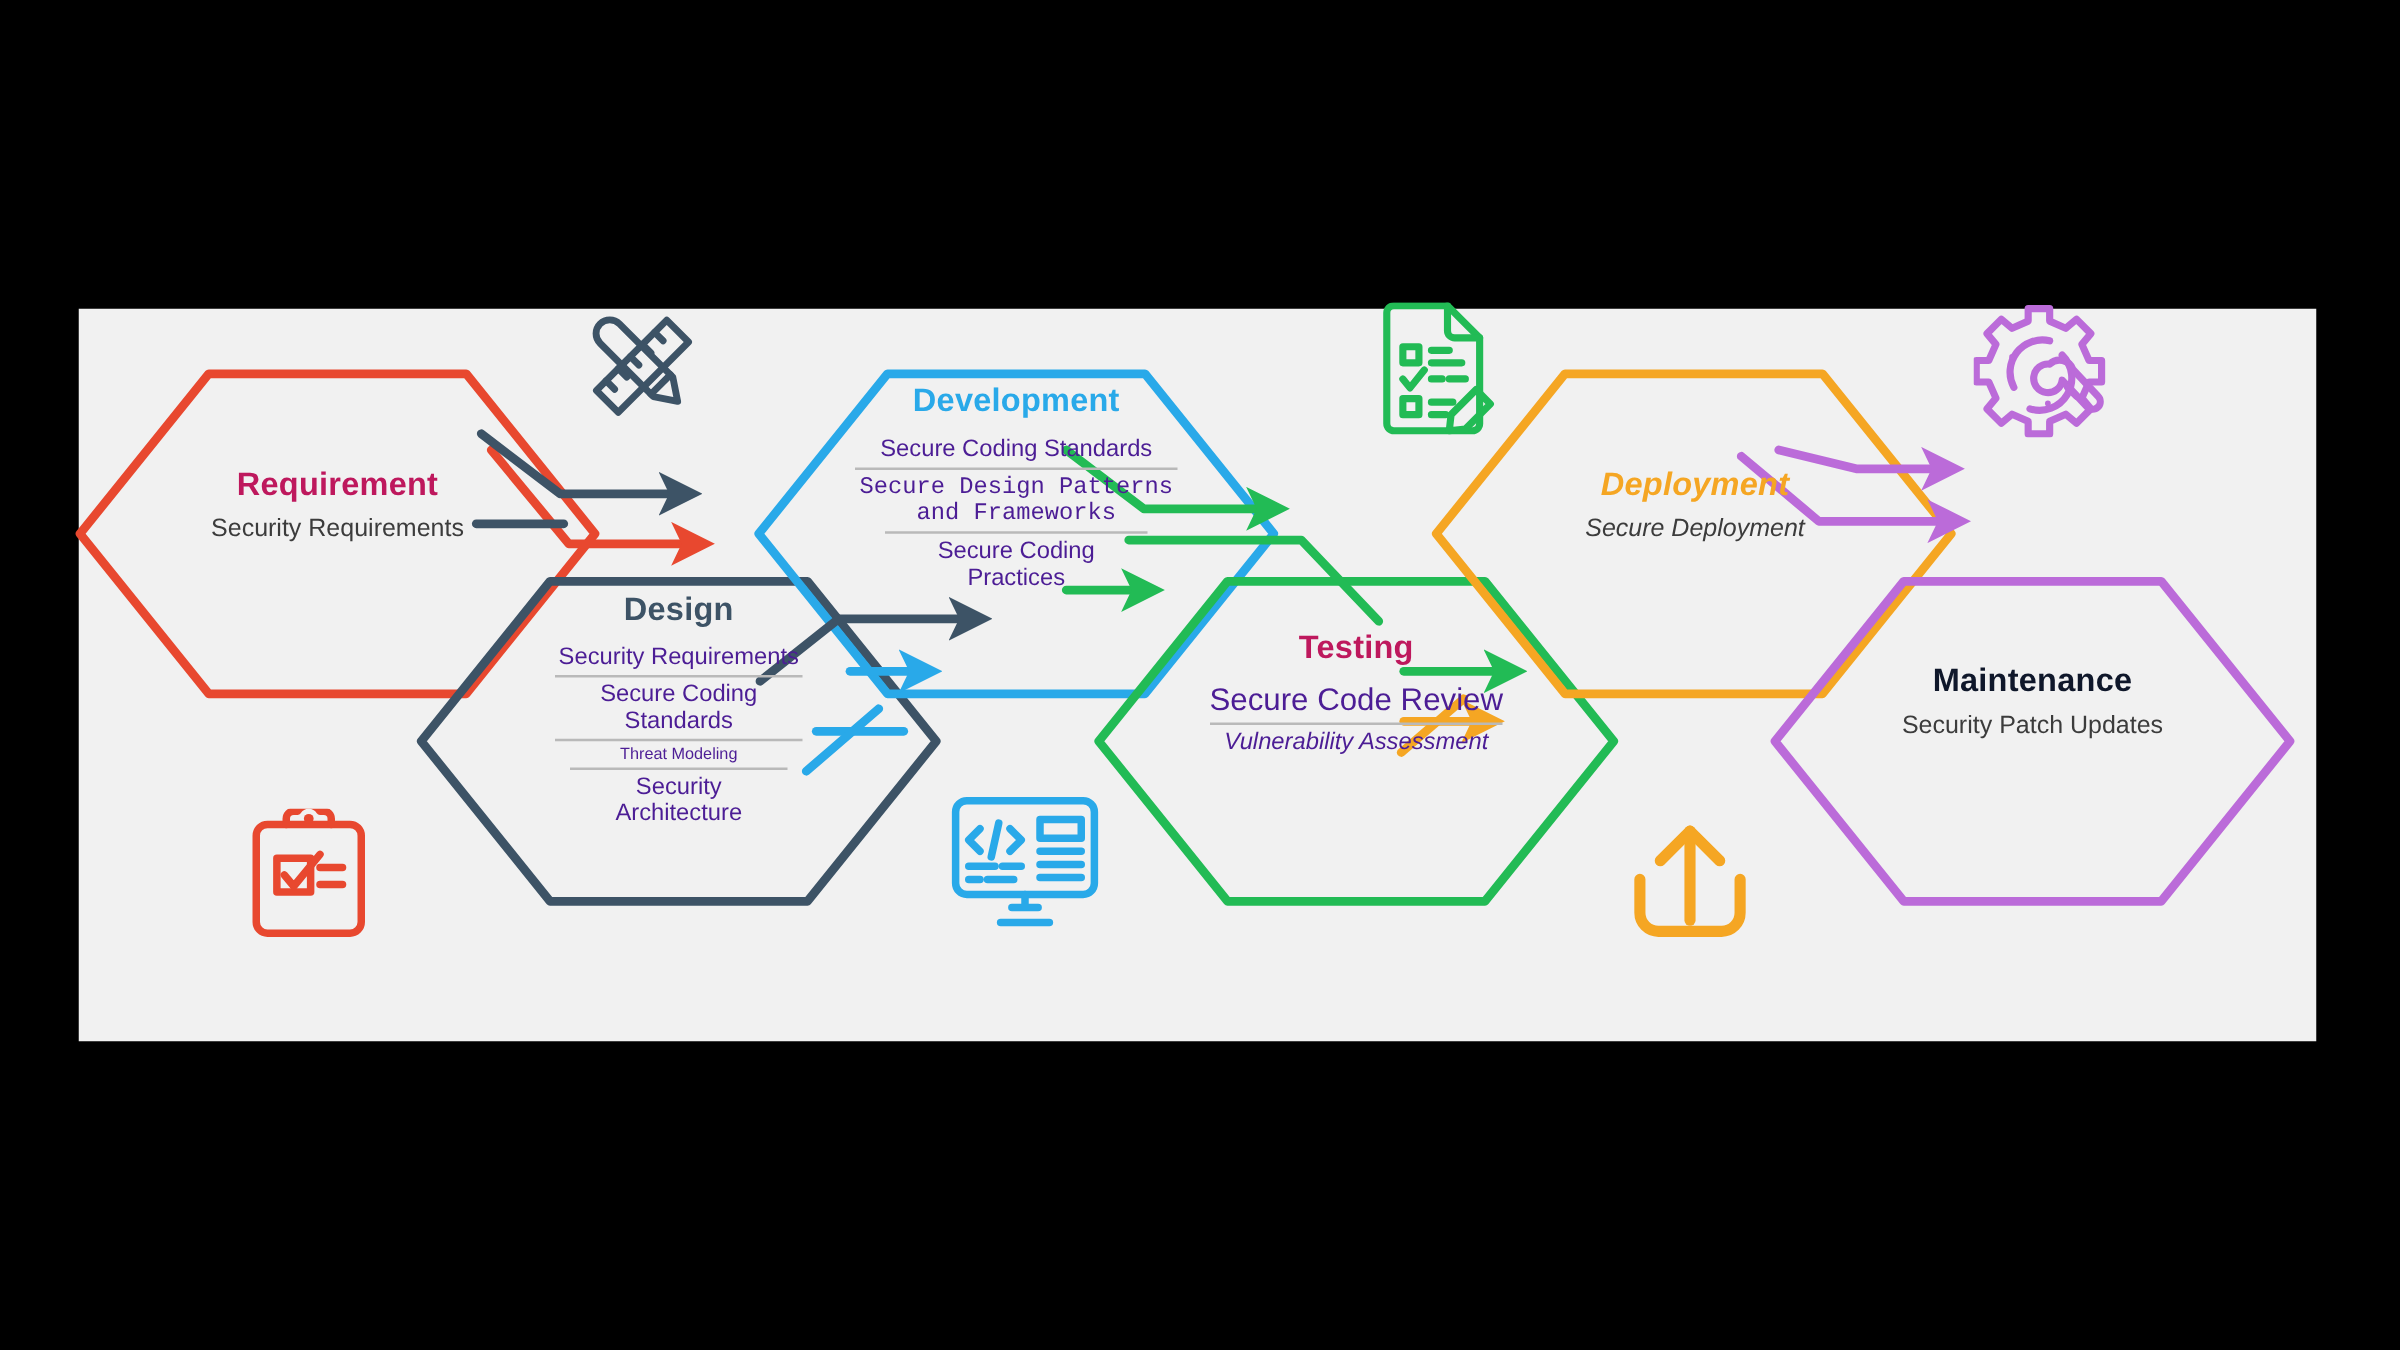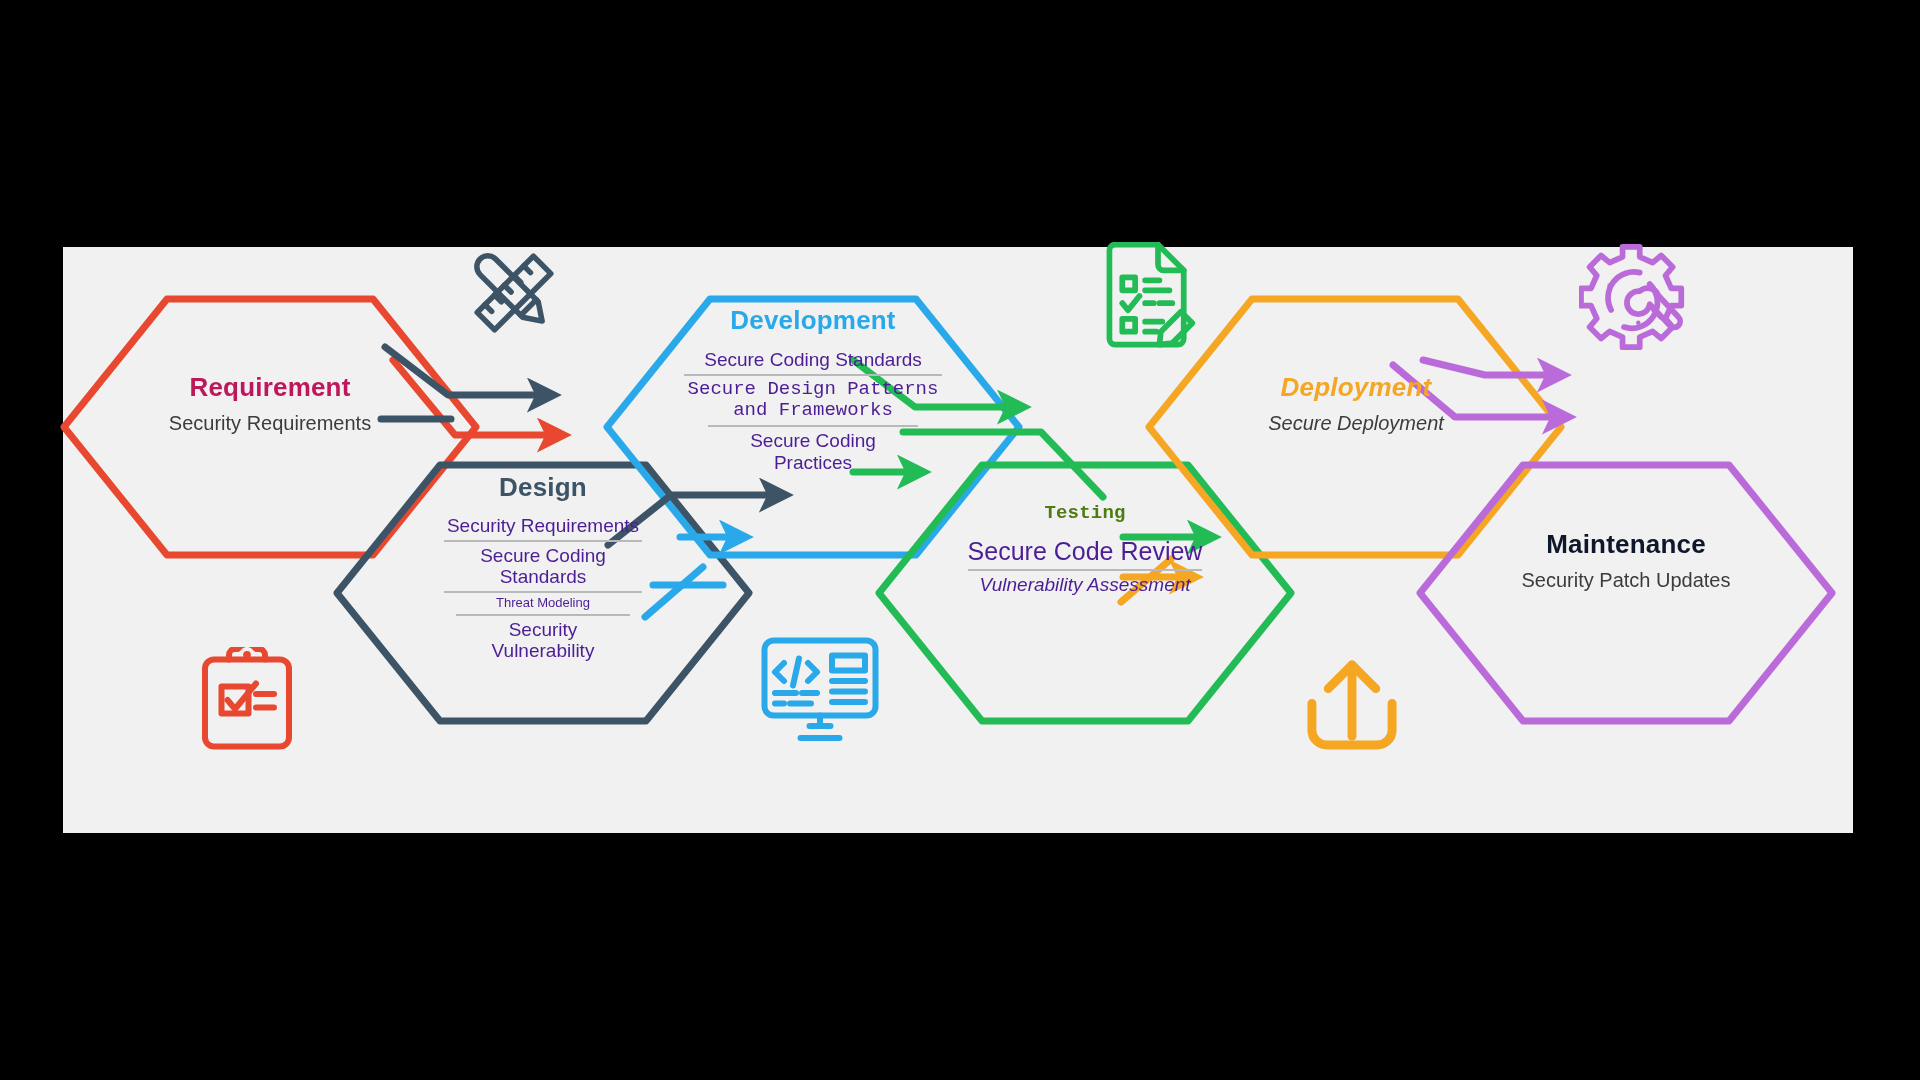--- a/index.html
+++ b/index.html
@@ -147,37 +147,37 @@
 
     <div class="hexlabel" style="left:352px;top:225px;width:256px;">
       <div class="stage-title" style="font-size:26px;color:#3d5366;">Design</div>
       <div style="margin-top:12px;">
         <div class="listitem" style="font-size:19px;">Security Requirements</div>
         <div class="divider" style="width:198px;"></div>
         <div class="listitem" style="font-size:19px;width:160px;margin:0 auto;">Secure Coding Standards</div>
         <div class="divider" style="width:198px;"></div>
         <div class="listitem" style="font-size:13px;">Threat Modeling</div>
         <div class="divider" style="width:174px;"></div>
-        <div class="listitem" style="font-size:19px;width:130px;margin:0 auto;">Security Vulnerability</div>
+        <div class="listitem" style="font-size:19px;width:130px;margin:0 auto;">Security Architecture</div>
       </div>
     </div>
 
     <div class="hexlabel" style="left:604px;top:58px;width:292px;">
       <div class="stage-title" style="font-size:26px;color:#29a9e9;">Development</div>
       <div style="margin-top:13px;">
         <div class="listitem" style="font-size:19px;">Secure Coding Standards</div>
         <div class="divider" style="width:258px;"></div>
         <div class="listitem" style="font-size:19px;width:270px;margin:0 auto;font-family:Liberation Mono, monospace;">Secure Design Patterns and Frameworks</div>
         <div class="divider" style="width:210px;"></div>
         <div class="listitem" style="font-size:19px;width:152px;margin:0 auto;">Secure Coding Practices</div>
       </div>
     </div>
 
     <div class="hexlabel" style="left:880px;top:255px;width:284px;">
-      <div class="stage-title" style="font-size:19px;color:#4d7c0f;font-family:Liberation Mono, monospace;">Testing</div>
+      <div class="stage-title" style="font-size:26px;color:#be185d;">Testing</div>
       <div style="margin-top:13px;">
         <div class="listitem" style="font-size:25px;">Secure Code Review</div>
         <div class="divider" style="width:234px;"></div>
         <div class="listitem" style="font-size:19px;font-style:italic;">Vulnerability Assessment</div>
       </div>
     </div>
 
     <div class="hexlabel" style="left:1150px;top:125px;width:286px;font-style:italic;">
       <div class="stage-title" style="font-size:26px;color:#f5a623;">Deployment</div>
       <div class="stage-sub" style="font-size:20px;margin-top:9px;">Secure Deployment</div>

